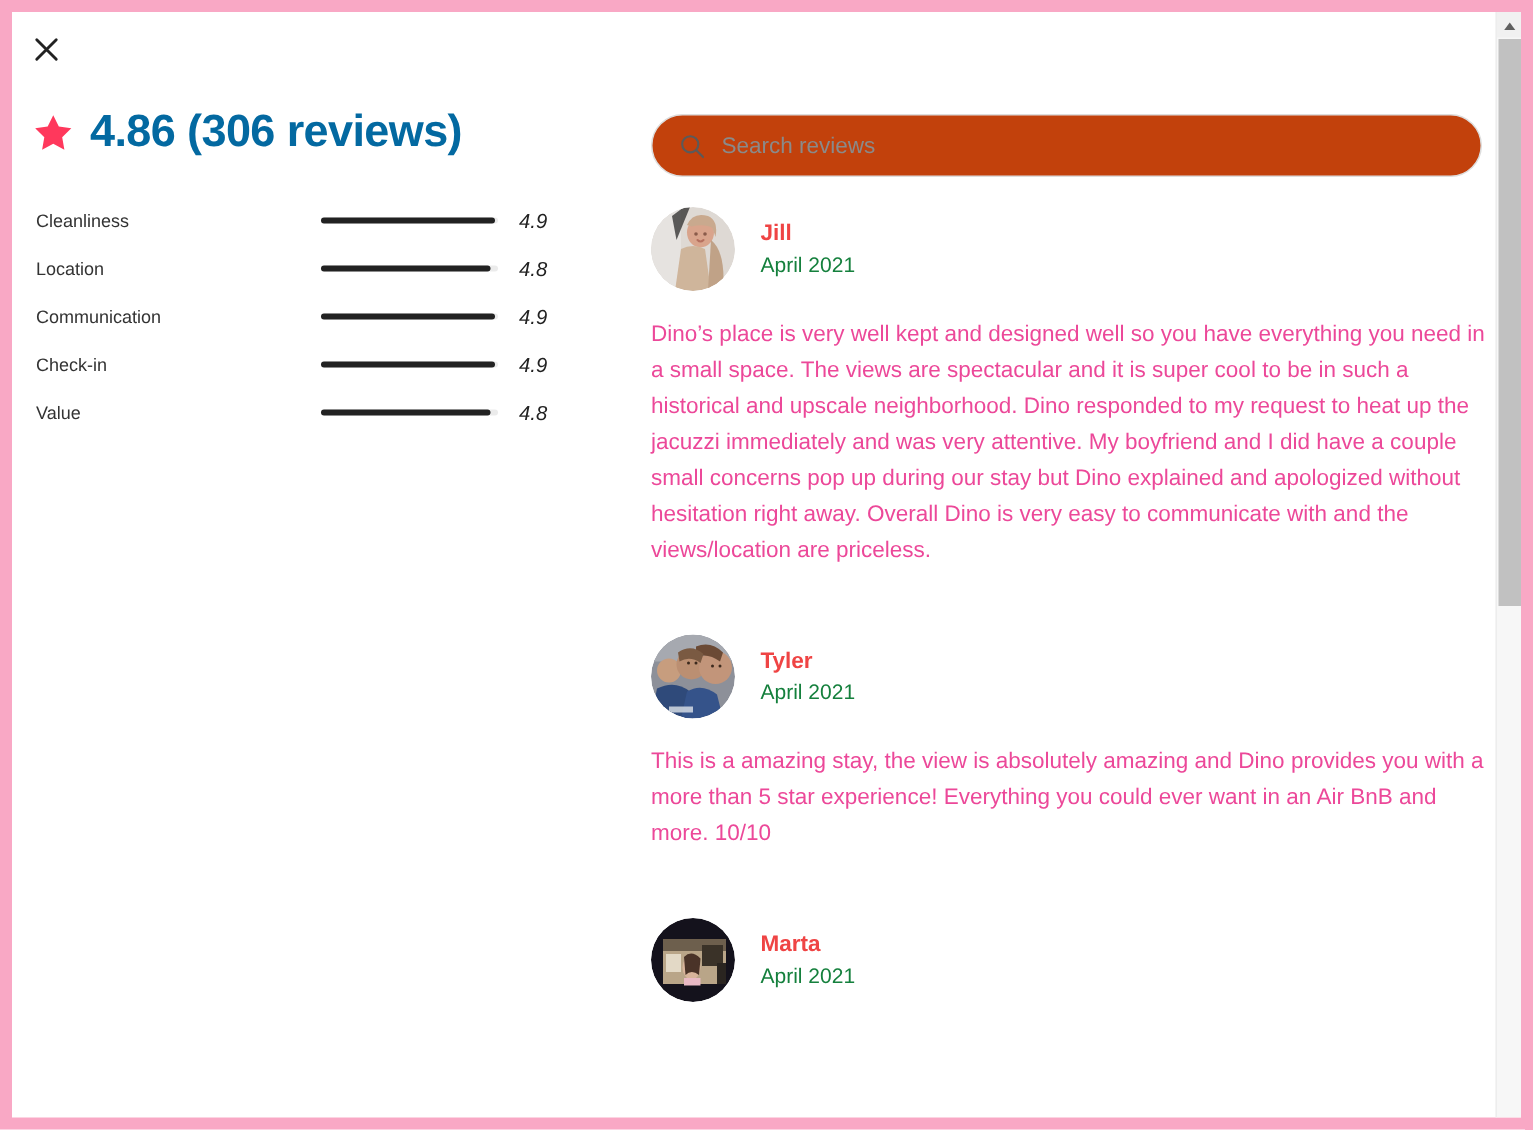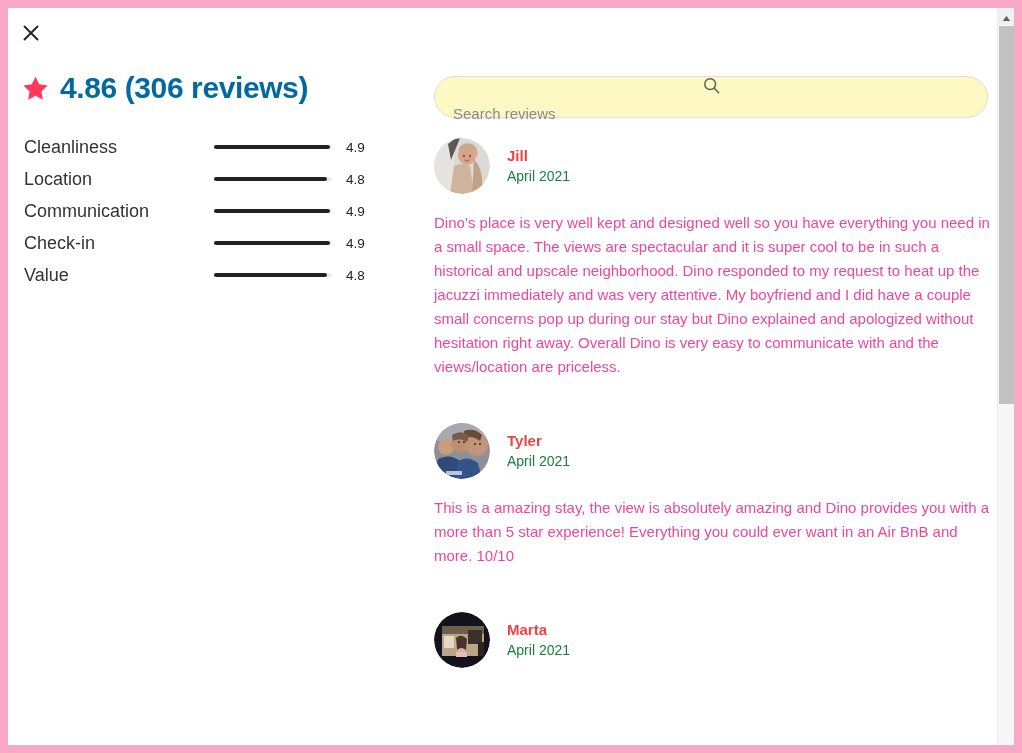--- a/index.html
+++ b/index.html
@@ -65,21 +65,21 @@
   .ratings {
     margin-top: 21px;
     padding-left: 8px;
   }
   .rating-row {
     display: flex;
     align-items: center;
     height: 32px;
   }
   .rating-label {
-    font-size: 18px;
+    font-size: 12px;
     color: #333333;
     width: 190px;
     flex: none;
   }
   .rating-bar {
     position: relative;
     width: 118px;
     height: 4px;
     background: #ebebeb;
     border-radius: 2px;
@@ -92,45 +92,45 @@
     height: 4px;
     background: #222222;
     border-radius: 2px;
   }
   .rating-value {
     font-size: 13.5px;
     color: #222222;
     margin-left: 14px;
     width: 30px;
     flex: none;
+    font-style: italic;
   }
 
   
   .right-col {
     position: absolute;
     left: 418px;
     top: 58px;
     width: 576px;
     height: 679px;
   }
   .search-wrap {
     position: absolute;
     left: 8px;
     top: 10px;
     width: 554px;
     height: 42px;
     box-sizing: border-box;
     border: 1px solid #dddddd;
     border-radius: 21px;
-    background: #fef9c3;
+    background: #c2410c;
     display: flex;
     align-items: center;
     padding: 0 18px;
     gap: 11px;
-    flex-direction: column;
   }
   .search-icon { display: block; flex: none; }
   .search-input {
     border: none;
     outline: none;
     background: transparent;
     font-family: "Liberation Sans", sans-serif;
     font-size: 15px;
     color: #222222;
     width: 100%;

